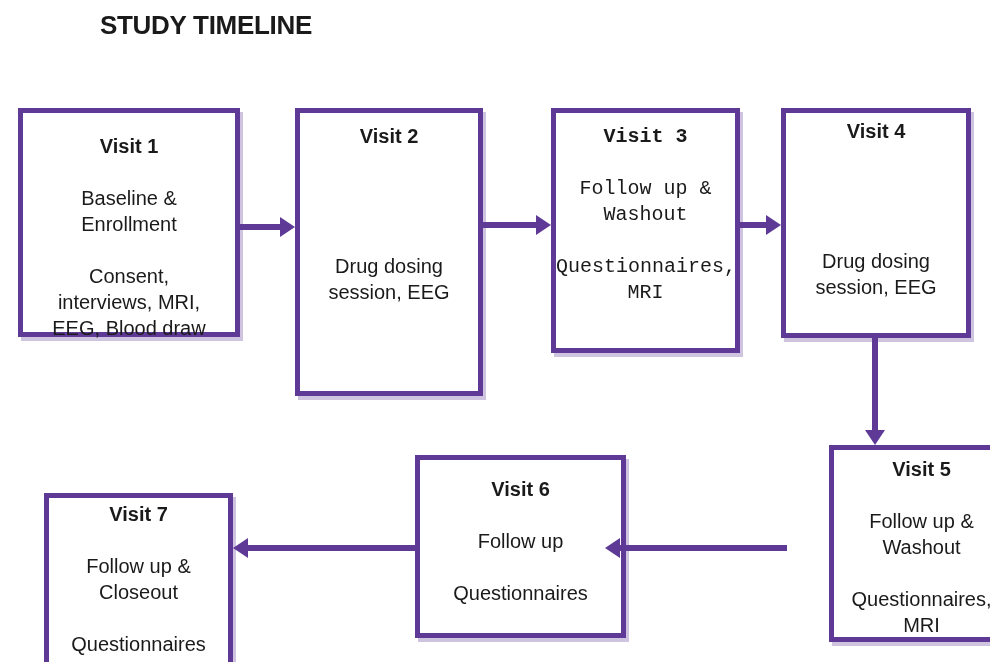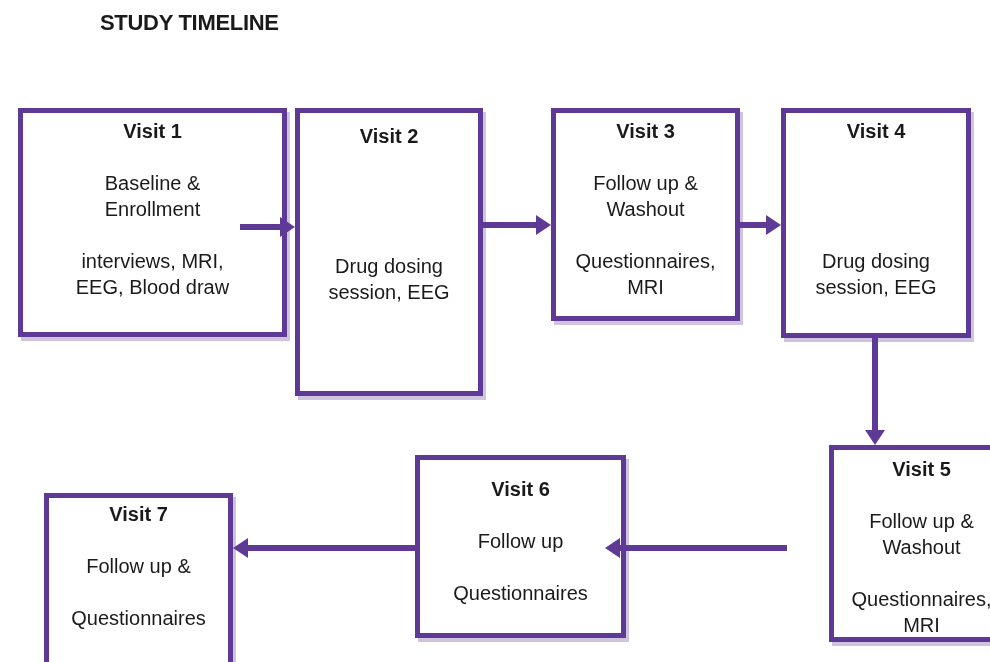--- a/index.html
+++ b/index.html
@@ -16,21 +16,21 @@
     position: relative;
     width: 990px;
     height: 662px;
     background: #ffffff;
     overflow: hidden;
   }
   .doc-title {
     position: absolute;
     left: 100px;
     top: 10px;
-    font-size: 22px;
+    font-size: 26px;
     font-weight: 600;
     letter-spacing: -0.3px;
     color: var(--text);
     white-space: nowrap;
   }
   .box {
     position: absolute;
     background: #ffffff;
     border: 5px solid var(--purple);
     box-shadow: 3px 4px 0 rgba(94, 58, 150, 0.30);
@@ -39,23 +39,23 @@
     height: 26px;
     line-height: 26px;
     font-size: 20px;
     text-align: center;
     white-space: nowrap;
     overflow: visible;
   }
   .box .box-title { font-weight: bold; }
 
   
-  #box-visit-1 { left: 18px;  top: 108px; width: 269px; height: 229px; padding-top: 5px; }
+  #box-visit-1 { left: 18px;  top: 108px; width: 222px; height: 229px; padding-top: 20px; }
   #box-visit-2 { left: 295px; top: 108px; width: 188px; height: 288px; padding-top: 10px; }
-  #box-visit-3 { left: 551px; top: 108px; width: 189px; height: 213px; padding-top: 5px; }
+  #box-visit-3 { left: 551px; top: 108px; width: 189px; height: 245px; padding-top: 11px; font-family: Liberation Mono, monospace; }
   #box-visit-4 { left: 781px; top: 108px; width: 190px; height: 230px; padding-top: 5px; }
   #box-visit-5 { left: 787px; top: 445px; width: 185px; height: 197px; padding-top: 6px; margin-left: 42px; }
   #box-visit-6 { left: 415px; top: 455px; width: 211px; height: 183px; padding-top: 16px; }
   #box-visit-7 { left: 44px;  top: 456px; width: 189px; height: 182px; padding-top: 3px; margin-top: 37px; }
 
   
   .arrow { position: absolute; display: flex; }
   .arrow-right, .arrow-left { flex-direction: row; align-items: center; }
   .arrow-down { flex-direction: column; align-items: center; }
   .arrow .shaft { background: var(--purple); }
@@ -91,20 +91,21 @@
 
 <div id="canvas">
   <div class="doc-title">STUDY TIMELINE</div>
 
 <div class="box" id="box-visit-1">
       <div class="line box-title">Visit 1</div>
       <div class="line"></div>
       <div class="line">Baseline &amp;</div>
       <div class="line">Enrollment</div>
       <div class="line"></div>
+      <div class="line">Consent,</div>
       <div class="line">interviews, MRI,</div>
       <div class="line">EEG, Blood draw</div>
     </div>
     <div class="box" id="box-visit-2">
       <div class="line box-title">Visit 2</div>
       <div class="line"></div>
       <div class="line"></div>
       <div class="line"></div>
       <div class="line"></div>
       <div class="line">Drug dosing</div>
@@ -141,20 +142,21 @@
       <div class="line box-title">Visit 6</div>
       <div class="line"></div>
       <div class="line">Follow up</div>
       <div class="line"></div>
       <div class="line">Questionnaires</div>
     </div>
     <div class="box" id="box-visit-7">
       <div class="line box-title">Visit 7</div>
       <div class="line"></div>
       <div class="line">Follow up &amp;</div>
+      <div class="line">Closeout</div>
       <div class="line"></div>
       <div class="line">Questionnaires</div>
     </div>
     <div class="arrow arrow-right" id="arrow-visit1-to-visit2">
       <div class="shaft"></div>
       <div class="head"></div>
     </div>
     <div class="arrow arrow-right" id="arrow-visit2-to-visit3">
       <div class="shaft"></div>
       <div class="head"></div>

